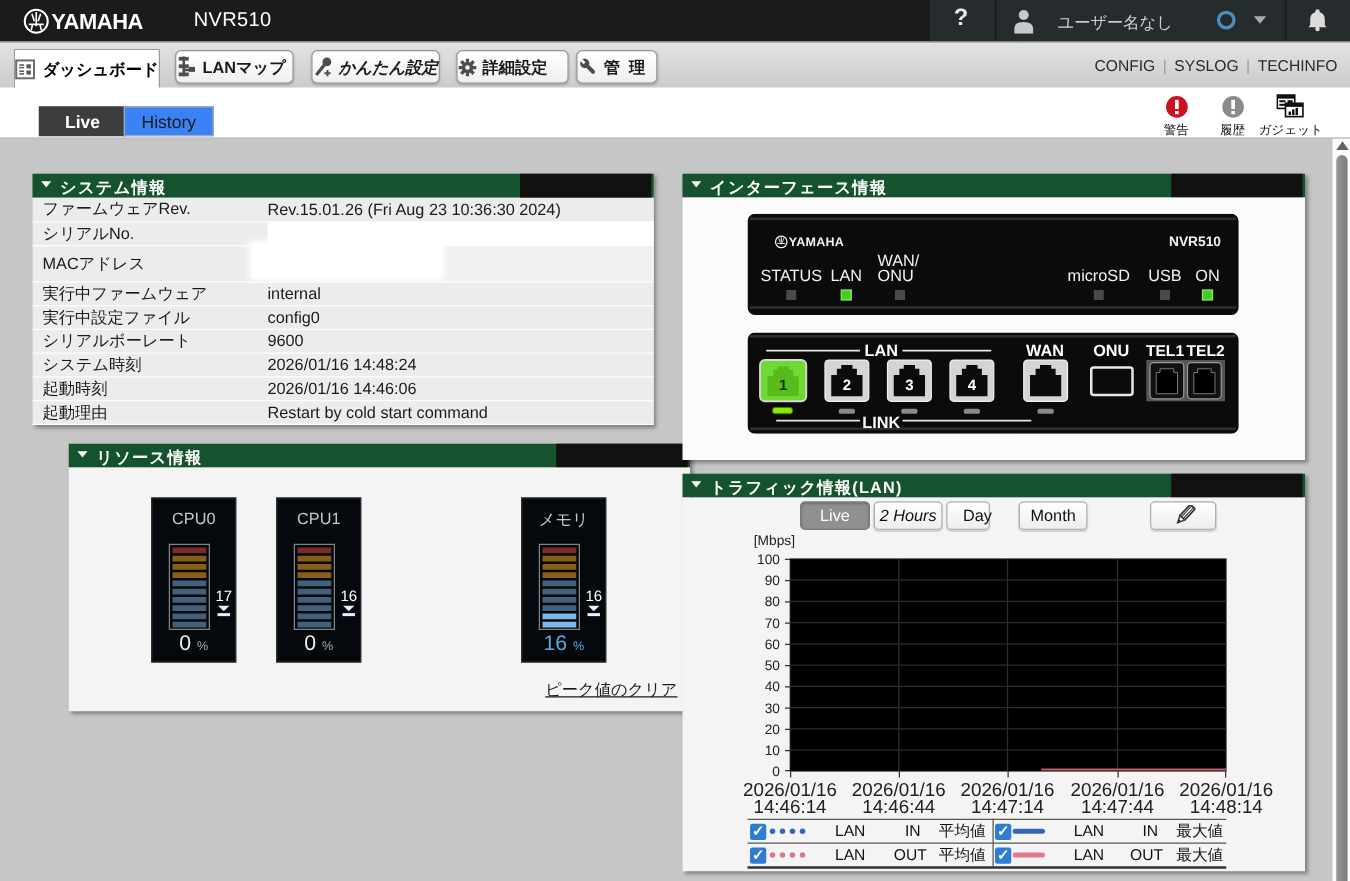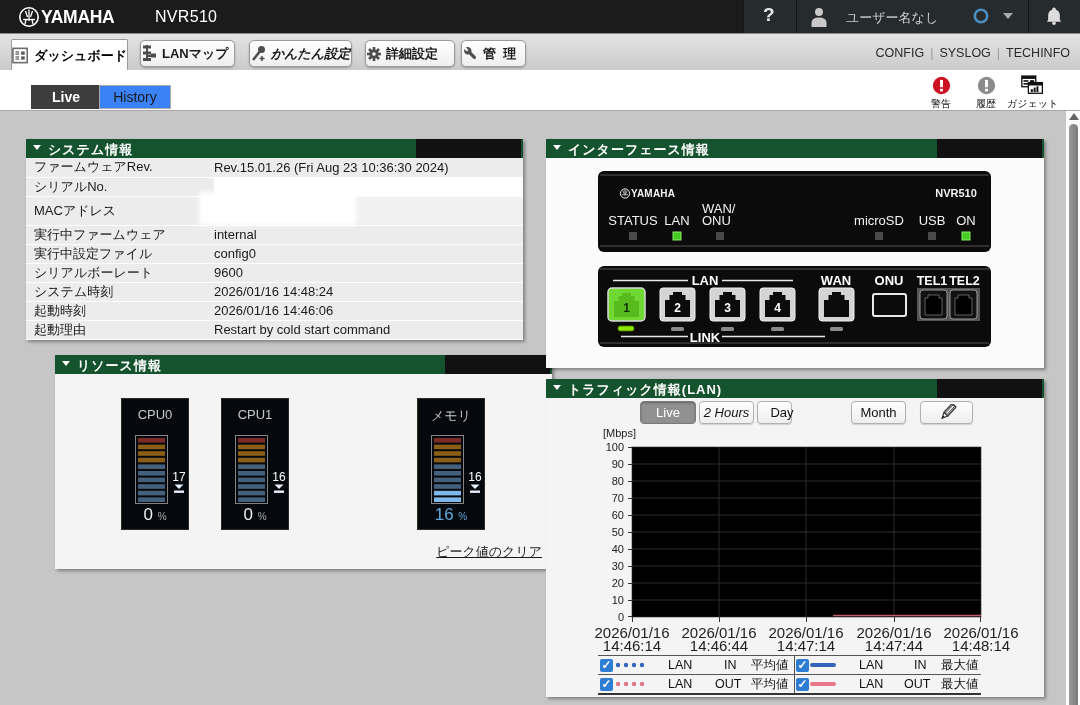--- a/index.html
+++ b/index.html
@@ -411,21 +411,21 @@
 <div class="panel" id="p-tr" style="left:546px; top:379px; width:498px;">
   <div class="phead">
       <div class="tri"></div>
       <div class="ptitle">トラフィック情報(LAN)</div>
       <div class="pblack"></div>
     </div>
   <div class="body">
     <div class="trbtn pressed" style="left:94px; width:56px;">Live</div>
     <div class="trbtn" style="left:153px; width:55px;font-style:italic;">2 Hours</div>
     <div class="trbtn" style="left:211px; width:35px;padding-left:15px;">Day</div>
-    <div class="trbtn" style="left:269px; width:55px;margin-left:36px;">Month</div>
+    <div class="trbtn" style="left:269px; width:55px;">Month</div>
     <div class="trbtn" style="left:374px; width:53px;">
       <svg width="20" height="18" viewBox="0 0 20 18">
           <g transform="rotate(43 10 9)">
             <rect x="7.4" y="-1.5" width="5.2" height="12.2" rx="1" fill="#fdfdfd" stroke="#3c3c3c" stroke-width="1.5"></rect>
             <line x1="9" y1="-1" x2="9" y2="10.5" stroke="#3c3c3c" stroke-width="0.9"></line>
             <line x1="11" y1="-1" x2="11" y2="10.5" stroke="#3c3c3c" stroke-width="0.9"></line>
             <path d="M7.4 10.7 L12.6 10.7 L10 16.2 Z" fill="#fff" stroke="#3c3c3c" stroke-width="1.2"></path>
             <path d="M8.9 13.4 L11.1 13.4 L10 16.4 Z" fill="#222"></path>
           </g>
         </svg>

